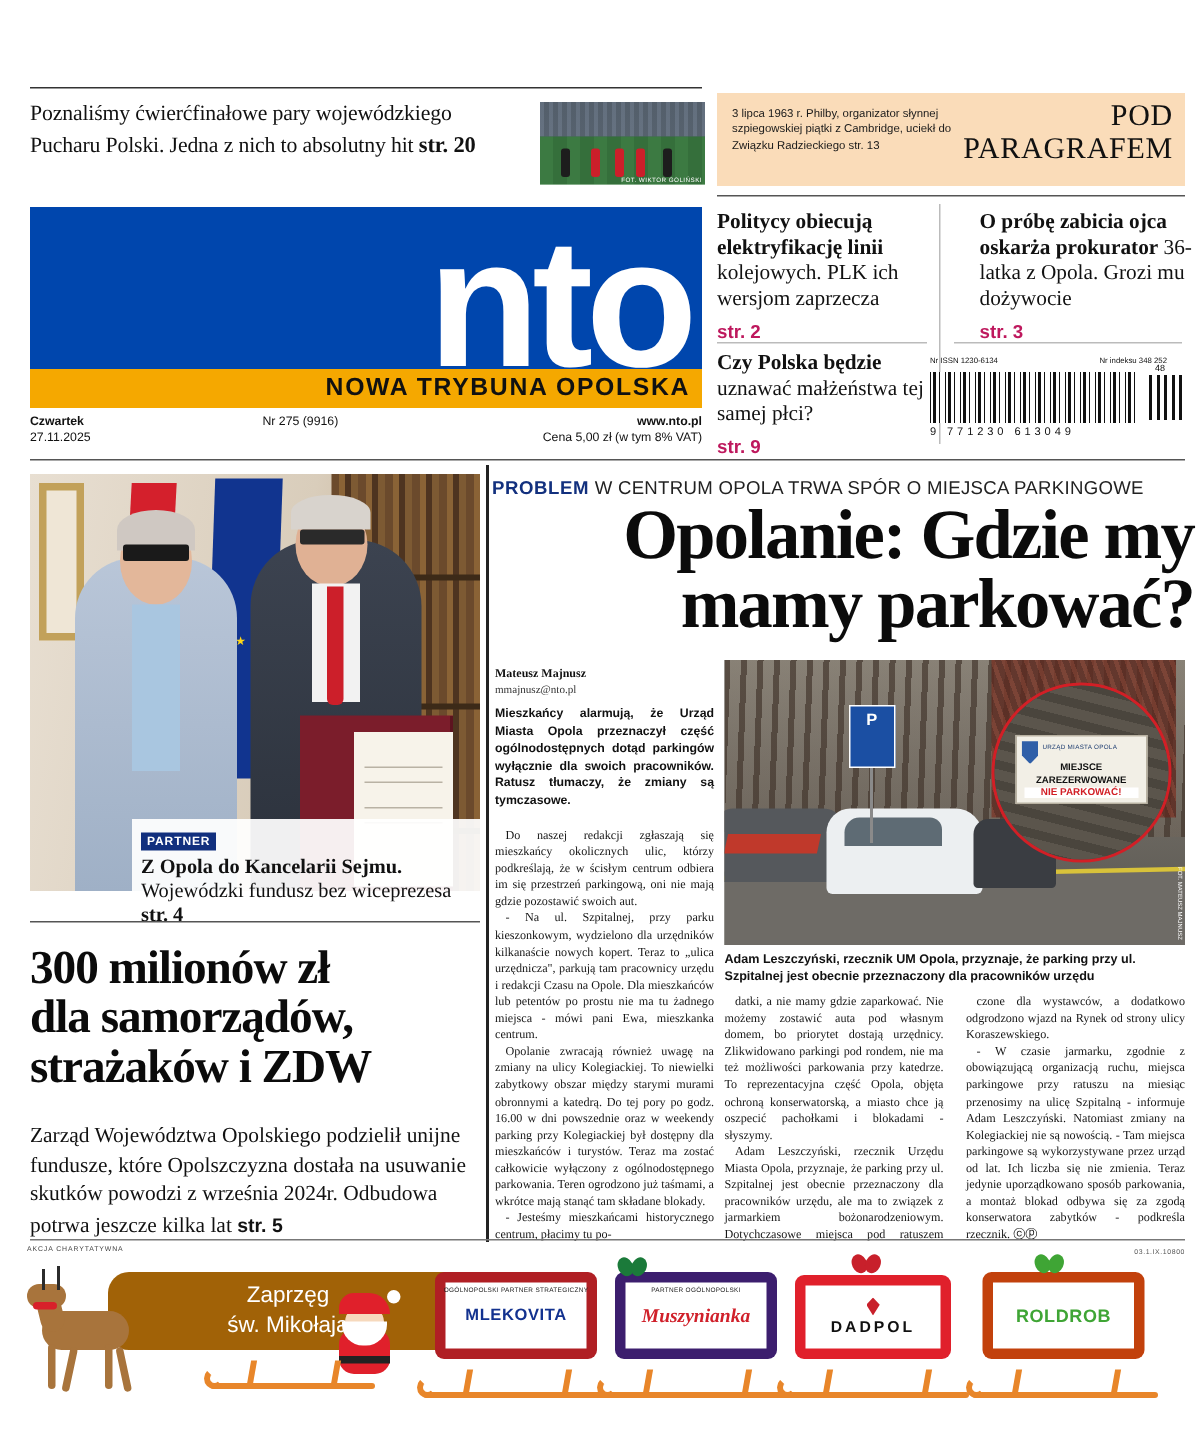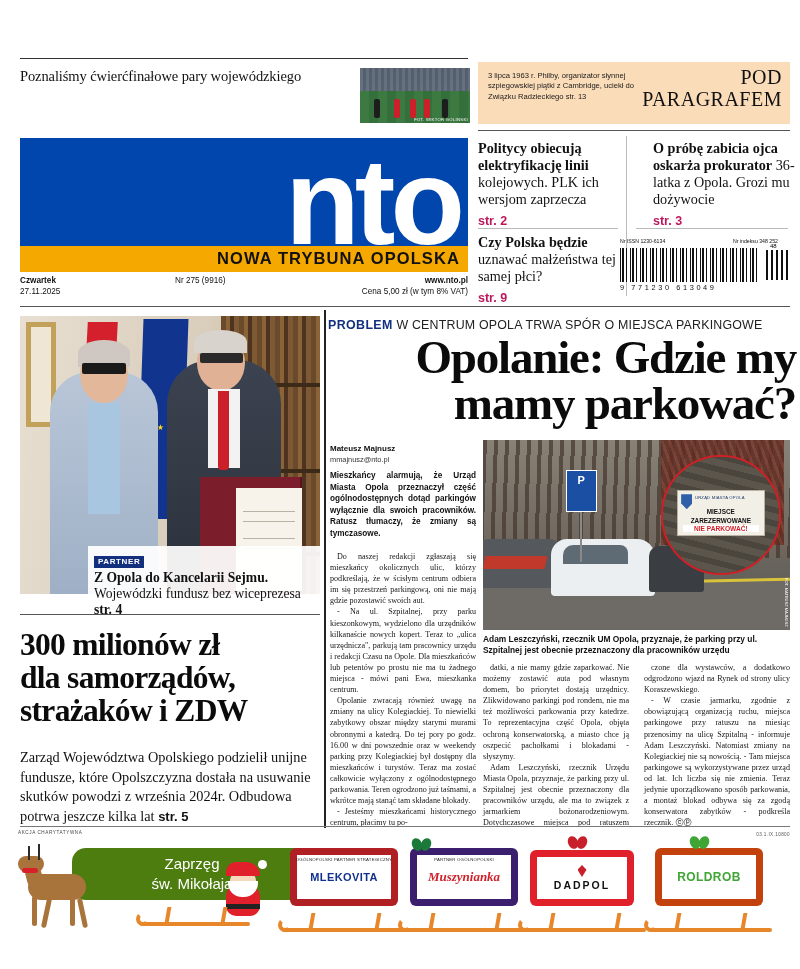--- a/index.html
+++ b/index.html
@@ -70,21 +70,21 @@
     font-size:7.4px; letter-spacing:2.6px; color:#111; }
   .bc-48 { position:absolute; left:150px; top:5px; font-family:"Liberation Sans",sans-serif; font-size:6px;}
 
   
   .kicker { position:absolute; left:328px; top:318px; width:462px;
      font-family:"Liberation Sans",sans-serif; font-size:12.4px; letter-spacing:.2px; color:#222; }
   .kicker .tag { color:#12307e; font-weight:700; letter-spacing:.4px; }
   .bighead { position:absolute; left:328px; top:334px; width:468px;
      font-family:"Liberation Serif",serif; font-weight:700; font-size:47px; line-height:46px;
      letter-spacing:-1.2px; color:#0b0b0b; }
-  .byline { position:absolute; left:330px; top:444px; width:146px; font-family:Liberation Sans, sans-serif;}
+  .byline { position:absolute; left:330px; top:444px; width:146px; font-family:Liberation Serif, serif;}
   .byline .nm { font-size:8px; font-weight:700; color:#111; }
   .byline .em { font-size:7.4px; color:#333; margin-top:2px; }
   .lede { position:absolute; left:330px; top:470px; width:146px;
      font-family:"Liberation Sans",sans-serif; font-weight:700; font-size:8.2px; line-height:11.6px;
      color:#111; text-align:justify; }
   .bodycol { position:absolute; font-family:"Liberation Serif",serif; font-size:8.1px;
      line-height:11.1px; color:#161616; text-align:justify; hyphens:auto; }
   .bodycol p { margin-bottom:0; text-indent:7px; }
 
   
@@ -171,21 +171,21 @@
   .story2lede { position:absolute; left:20px; top:748px; width:302px;
      font-family:"Liberation Serif",serif; font-size:14.3px; line-height:19.5px; color:#111; }
   .story2lede b { font-weight:700; font-family:"Liberation Sans",sans-serif; font-size:13px;}
 
   
   .adstrip { position:absolute; left:0; top:828px; width:800px; height:141px; background:#fff; }
   .adlabel { position:absolute; left:18px; top:2px; font-family:"Liberation Sans",sans-serif;
      font-size:4.6px; letter-spacing:.6px; color:#444; }
   .addate { position:absolute; right:10px; top:4px; font-family:"Liberation Sans",sans-serif;
      font-size:4.6px; letter-spacing:.4px; color:#555; }
-  .redbanner { position:absolute; left:72px; top:20px; width:240px; height:52px; background:#4d7c0f;
+  .redbanner { position:absolute; left:72px; top:20px; width:240px; height:52px; background:#a16207;
      border-radius:14px;text-decoration:underline; }
   .redbanner .t1{position:absolute;left:0;right:0;top:7px;text-align:center;color:#fff;
      font-family:"Liberation Sans",sans-serif;font-size:15px;font-weight:400;}
   .redbanner .t2{position:absolute;left:0;right:0;top:27px;text-align:center;color:#fff;
      font-family:"Liberation Sans",sans-serif;font-size:15px;font-weight:400;}
   .deer{position:absolute;left:22px;top:28px;width:76px;height:78px;}
   .deer .body{position:absolute;left:6px;top:18px;width:58px;height:26px;background:#a8743c;border-radius:14px;}
   .deer .neck{position:absolute;left:4px;top:8px;width:16px;height:24px;background:#a8743c;border-radius:8px;transform:rotate(-14deg);}
   .deer .head{position:absolute;left:-4px;top:0px;width:26px;height:16px;background:#a8743c;border-radius:10px;}
   .deer .antler{position:absolute;left:6px;top:-10px;width:2px;height:14px;background:#2b2b2b;}
@@ -215,20 +215,21 @@
 </head>
 <body>
 
 <div class="page">
 
   <div class="rule-thin" style="left:20px;top:58px;width:448px;height:1px;"></div>
 
   <div class="topstrip">
     <div class="topteaser">
       <div class="line"><b>Poznaliśmy ćwierćfinałowe pary</b><span> wojewódzkiego</span></div>
+      <div class="line"><span>Pucharu Polski. Jedna z nich to absolutny hit</span> <span class="str">str. 20</span></div>
     </div>
   </div>
 
   <div class="sportphoto">
     <div class="crowd"></div>
     <div class="pitch"></div>
     <div class="pl" style="left:14px;background:#1d1d1d;"></div>
     <div class="pl" style="left:34px;background:#cc1f2a;"></div>
     <div class="pl" style="left:50px;background:#cc1f2a;"></div>
     <div class="pl" style="left:64px;background:#cc1f2a;"></div>

